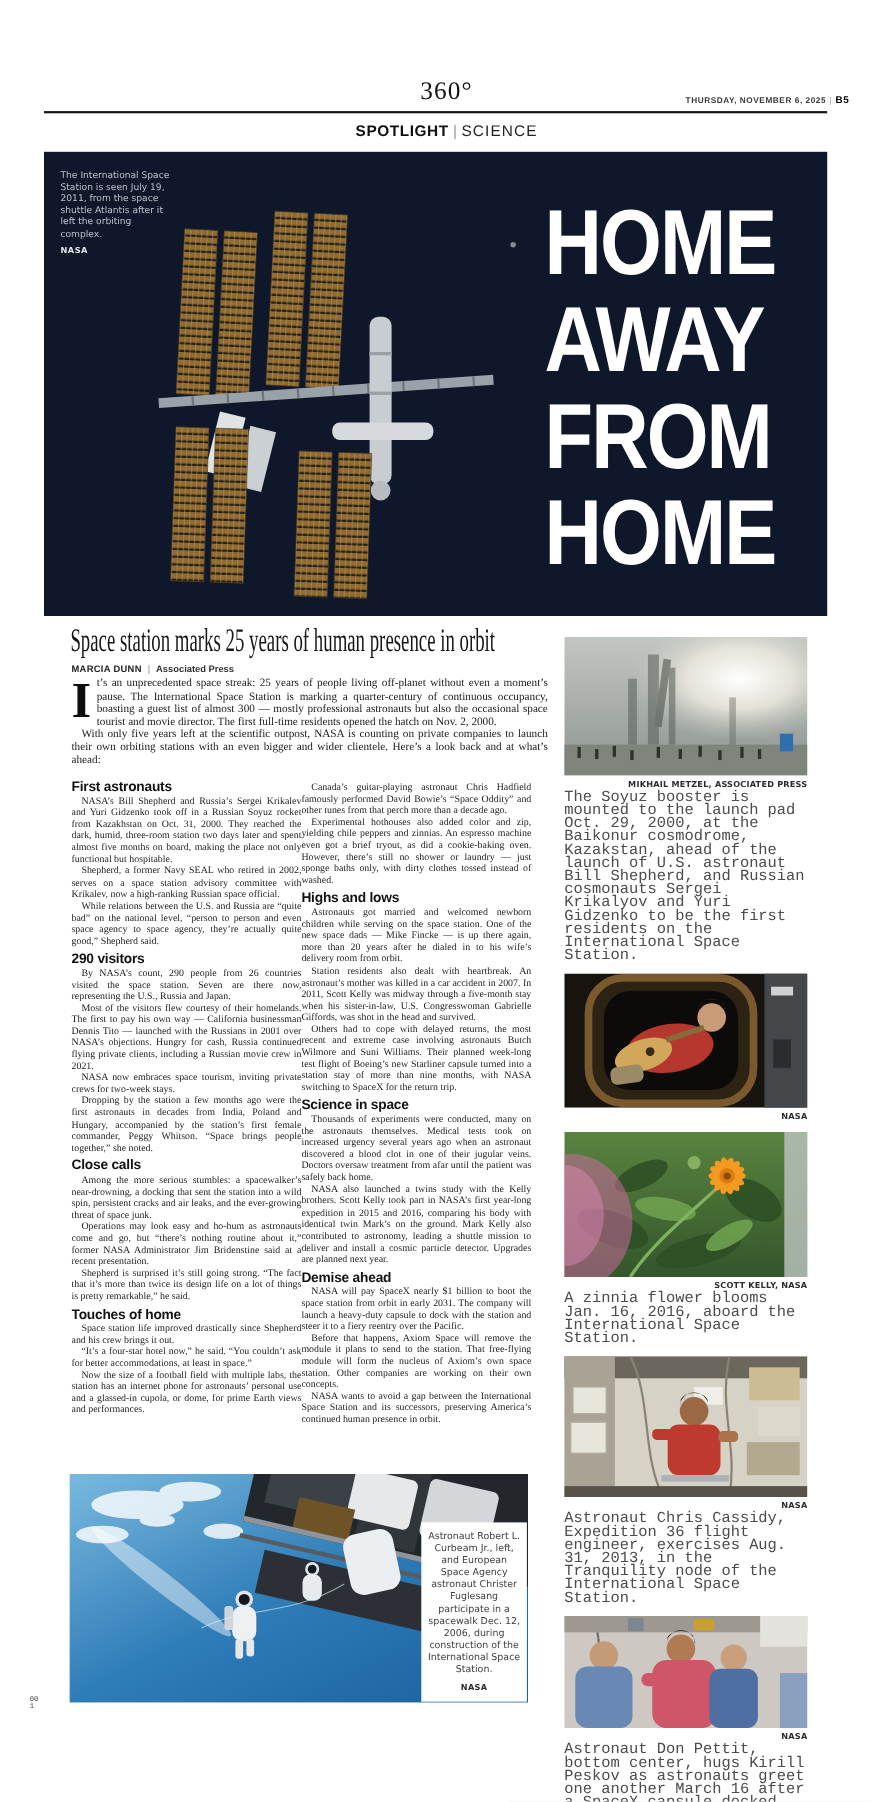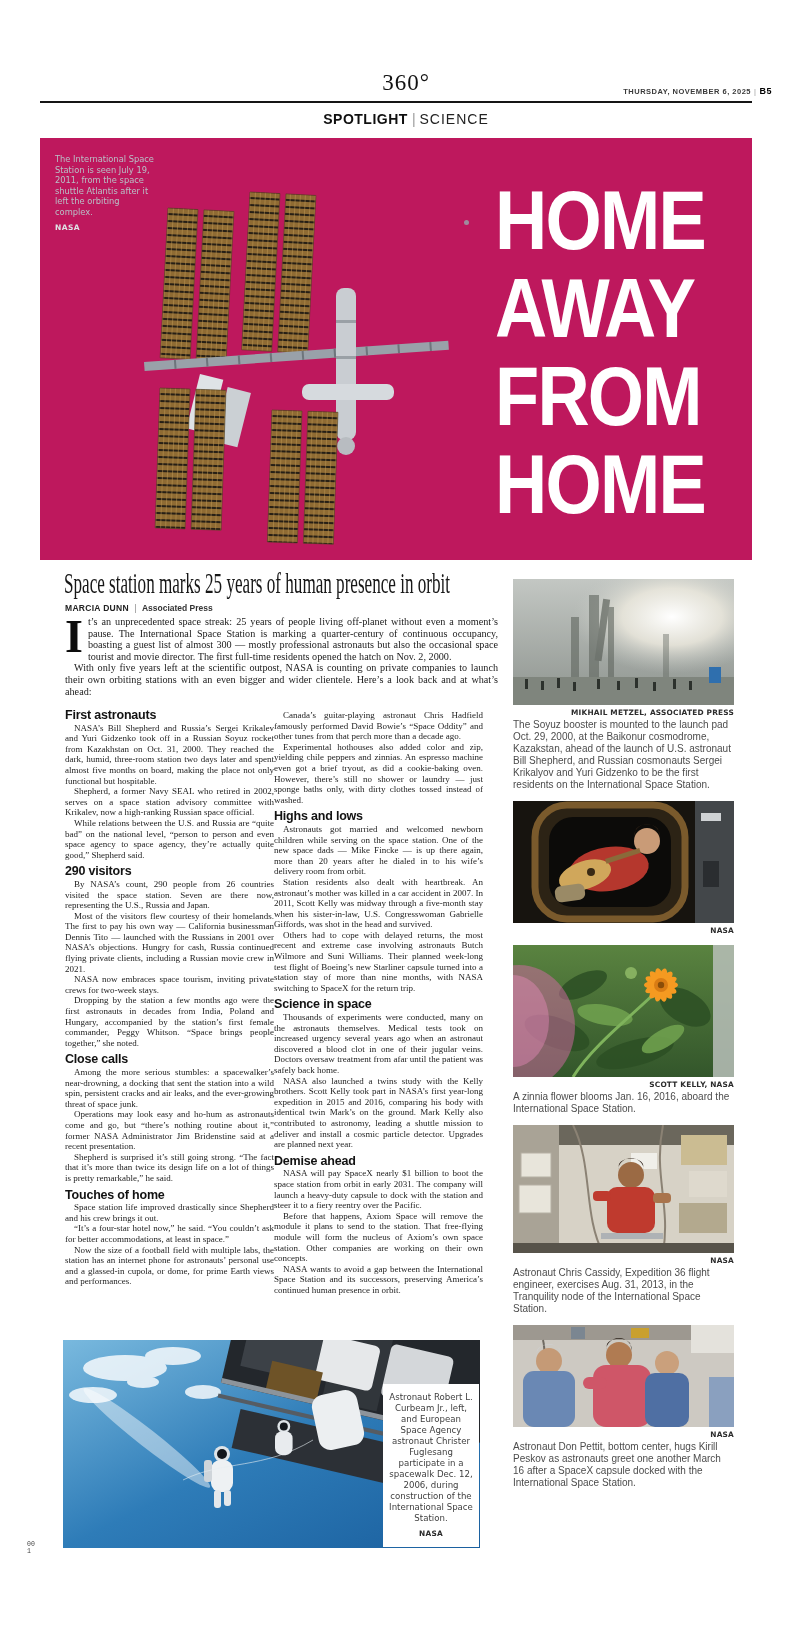--- a/index.html
+++ b/index.html
@@ -13,21 +13,21 @@
             color:#3a3a3a;letter-spacing:.5px;}
   .dateline .pg{font-size:9px;color:#000;}
   .dateline .sep{color:#999;font-weight:400;margin:0 3px;}
   .rule{position:absolute;top:101px;left:40px;width:712px;border-top:2px solid #151515;}
   .banner{position:absolute;top:111px;left:0;width:100%;text-align:center;font-size:14px;}
   .banner .b1{font-weight:800;color:#0f0f0f;letter-spacing:.5px;}
   .banner .bsep{color:#9a9a9a;font-weight:300;margin:0 4px;}
   .banner .b2{font-weight:400;color:#222;letter-spacing:1px;}
 
   
-  .hero{position:absolute;top:138px;left:40px;width:712px;height:422px;background:#be185d;overflow:hidden;}
+  .hero{position:absolute;top:138px;left:40px;width:712px;height:422px;background:#0f172a;overflow:hidden;}
   .hero-caption{position:absolute;left:15px;top:16px;width:104px;
                 font-family:"DejaVu Sans",sans-serif;font-size:8.3px;line-height:10.6px;color:#b9c0c7;}
   .hero-credit{margin-top:5px;font-weight:bold;font-size:7.5px;color:#dfe3e6;letter-spacing:.4px;}
   .hero-headline{position:absolute;left:455px;top:38px;transform:scaleX(.86);transform-origin:left top;
                  font-weight:bold;font-size:84px;line-height:88px;letter-spacing:-2px;color:#ffffff;}
   .moon{position:absolute;left:424px;top:82px;width:5px;height:5px;border-radius:50%;
         background:#9aa0a8;opacity:.85;}
   .iss{position:absolute;left:90px;top:22px;}
 
   
@@ -60,21 +60,21 @@
         font-family:"DejaVu Sans",sans-serif;font-size:8.6px;line-height:11px;text-align:center;
         color:#3f3f3f;}
   .fbox .fcred{margin-top:4px;font-weight:bold;font-size:7.4px;color:#2b2b2b;letter-spacing:.3px;}
 
   
   .sidebar{position:absolute;top:579px;left:513px;width:221px;}
   .sb-item{margin-bottom:10px;}
   .sb-photo{display:block;width:221px;}
   .sb-credit{text-align:right;font-family:"DejaVu Sans",sans-serif;font-weight:bold;font-size:7.4px;
              color:#2d2d2d;letter-spacing:.2px;margin:3px 0 2px 0;}
-  .sb-caption{font-family:Liberation Sans, sans-serif;font-size:10px;line-height:12px;color:#4c4c4c;}
+  .sb-caption{font-family:Liberation Mono, monospace;font-size:14px;line-height:12px;color:#4c4c4c;}
 
   
   .pagemark{position:absolute;left:27px;top:1541px;font-size:6.5px;line-height:7px;color:#444;
             font-family:Liberation Mono, monospace;text-align:left;width:12px;}
 </style>
 </head>
 <body>
 
 <div class="page">
 

